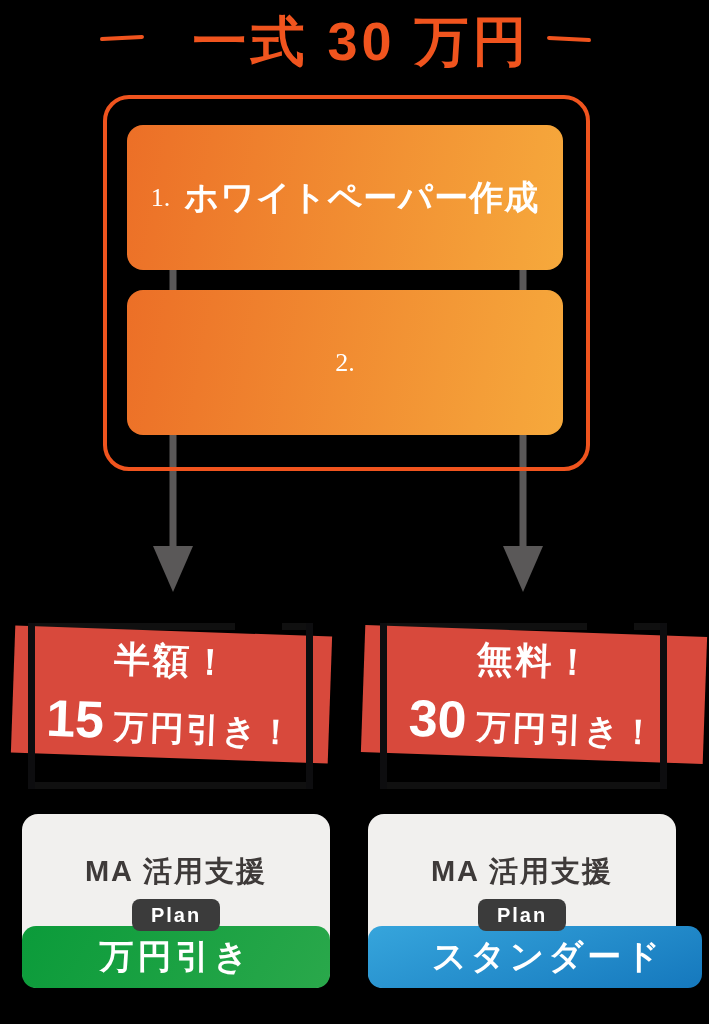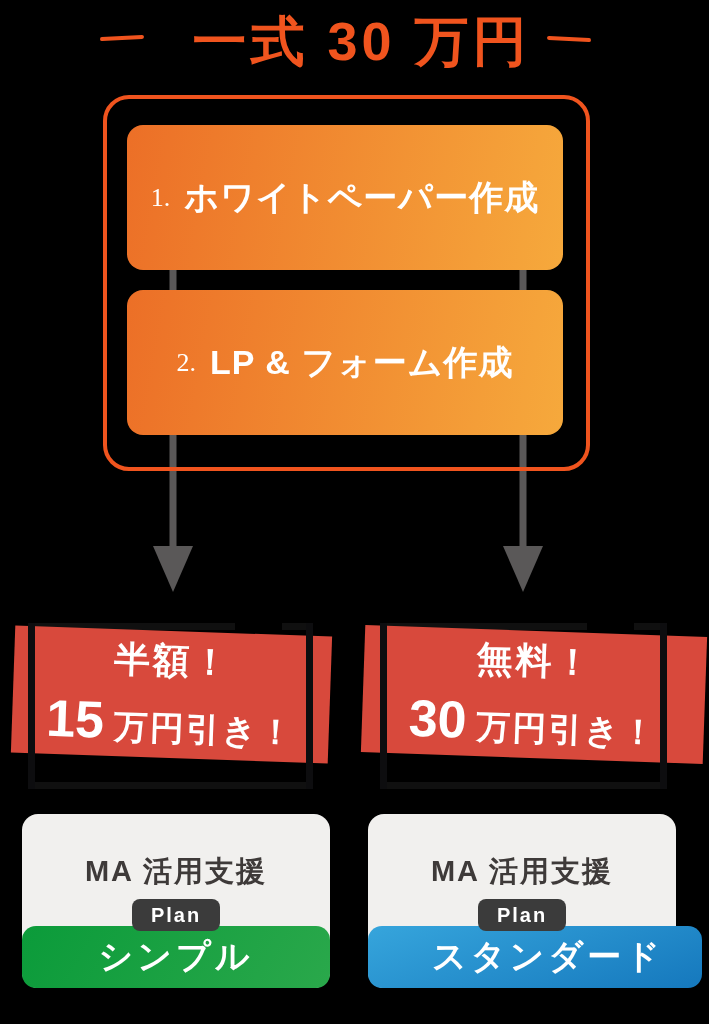--- a/index.html
+++ b/index.html
@@ -76,21 +76,20 @@
     <polygon points="2,284 42,284 22,330" fill="#5A5858"></polygon>
   </svg>
 
   <div class="pkg">
     <div class="step step1">
       <span class="step-num">1.</span>
       <span class="step-label">ホワイトペーパー作成</span>
     </div>
     <div class="step step2">
       <span class="step-num">2.</span>
-      <span class="step-label">LP &amp; フォーム作成</span>
     </div>
   </div>
 
   <div class="frame-seg" style="left:28px;top:623px;width:207px;height:7px;"></div>
   <div class="frame-seg" style="left:282px;top:623px;width:31px;height:7px;"></div>
   <div class="frame-seg" style="left:28px;top:782px;width:285px;height:7px;"></div>
   <div class="frame-bar" style="left:28px;top:623px;width:7px;height:166px;"></div>
   <div class="frame-bar" style="left:306px;top:623px;width:7px;height:166px;"></div>
 
   <div class="frame-seg" style="left:380px;top:623px;width:207px;height:7px;"></div>
@@ -114,21 +113,21 @@
       <span class="banner-suffix">万円引き！</span>
     </div>
   </div>
 
   <div class="card card-left">
     <div class="card-title">MA 活用支援</div>
     <div class="badge">
       <span>Plan</span>
     </div>
     <div class="plan-bar green">
-      <span>シンプル</span>
+      <span>万円引き</span>
     </div>
   </div>
 
   <div class="card card-right">
     <div class="card-title">MA 活用支援</div>
     <div class="badge">
       <span>Plan</span>
     </div>
     <div class="plan-bar blue">
       <span>スタンダード</span>

